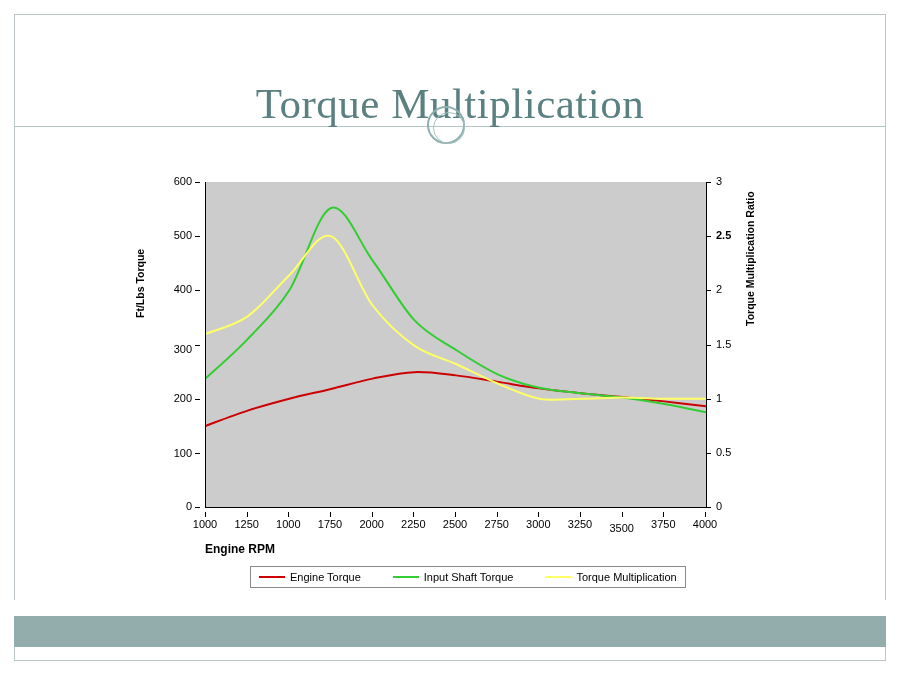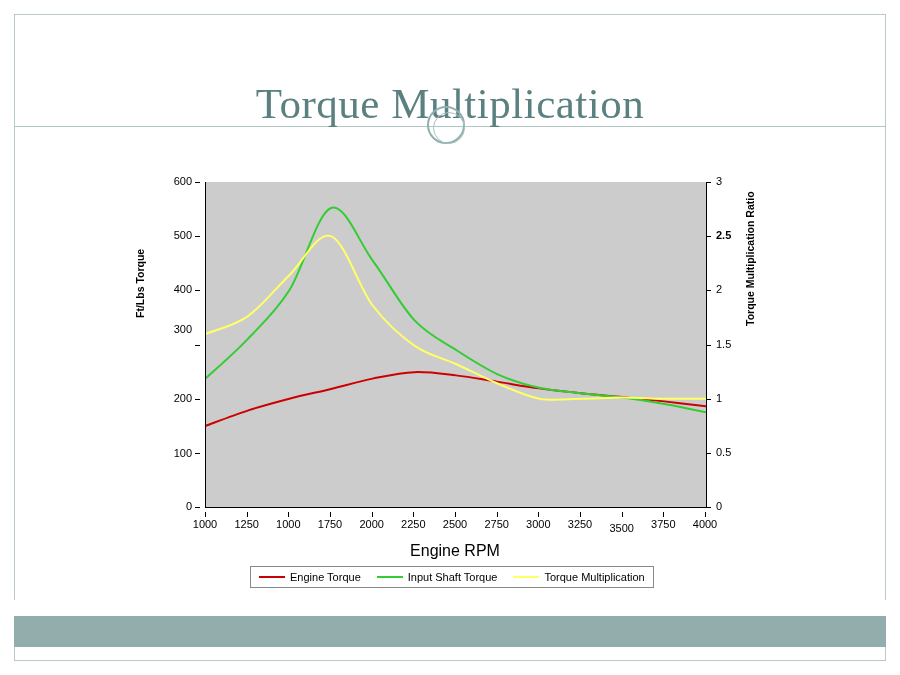--- a/index.html
+++ b/index.html
@@ -149,23 +149,22 @@
     font-size: 10.5px;
     font-weight: bold;
     color: #000;
     white-space: nowrap;
   }
   .xlabel {
     position: absolute;
     left: 65px;
     top: 374px;
     width: 500px;
-    text-align: center;
-    font-size: 16px;
-    font-weight: normal;
+    font-size: 12px;
+    font-weight: bold;
     color: #000;
   }
   .x-ticks {
     position: absolute;
     left: 65px;
     top: 344px;
     width: 500px;
     height: 20px;
   }
   .x-ticks .tk {
@@ -177,21 +176,21 @@
   }
   .legend {
     position: absolute;
     left: 110px;
     top: 398px;
     border: 1px solid #8a8a8a;
     background: #ffffff;
     padding: 4px 8px;
     display: flex;
     align-items: center;
-    gap: 16px;
+    gap: 32px;
     font-size: 11px;
     color: #000;
     white-space: nowrap;
   }
   .legend .item {
     display: flex;
     align-items: center;
     gap: 5px;
   }
   .legend .swatch {
@@ -225,21 +224,21 @@
     <div class="ylabel-left">Ft/Lbs Torque</div>
     <div class="ylabel-right">Torque Multiplication Ratio</div>
 
     <div class="axis-left-ticks" id="left-ticks">
         <div class="tick-label" style="right: 8px; top: 332px;">0</div>
         <div class="tick-mark" style="right: 0px; top: 339px; width: 5px; height: 1px;"></div>
         <div class="tick-label" style="right: 8px; top: 279px;">100</div>
         <div class="tick-mark" style="right: 0px; top: 284.833px; width: 5px; height: 1px;"></div>
         <div class="tick-label" style="right: 8px; top: 223.667px;">200</div>
         <div class="tick-mark" style="right: 0px; top: 230.667px; width: 5px; height: 1px;"></div>
-        <div class="tick-label" style="right: 8px; top: 155px;">300</div>
+        <div class="tick-label" style="right: 8px; top: 175px;">300</div>
         <div class="tick-mark" style="right: 0px; top: 176.5px; width: 5px; height: 1px;"></div>
         <div class="tick-label" style="right: 8px; top: 115.333px;">400</div>
         <div class="tick-mark" style="right: 0px; top: 122.333px; width: 5px; height: 1px;"></div>
         <div class="tick-label" style="right: 8px; top: 61.1667px;">500</div>
         <div class="tick-mark" style="right: 0px; top: 68.1667px; width: 5px; height: 1px;"></div>
         <div class="tick-label" style="right: 8px; top: 7px;">600</div>
         <div class="tick-mark" style="right: 0px; top: 14px; width: 5px; height: 1px;"></div>
       </div>
     <div class="axis-right-ticks" id="right-ticks" style="left:566px;">
         <div class="tick-label" style="left: 10px; top: 332px;">0</div>

